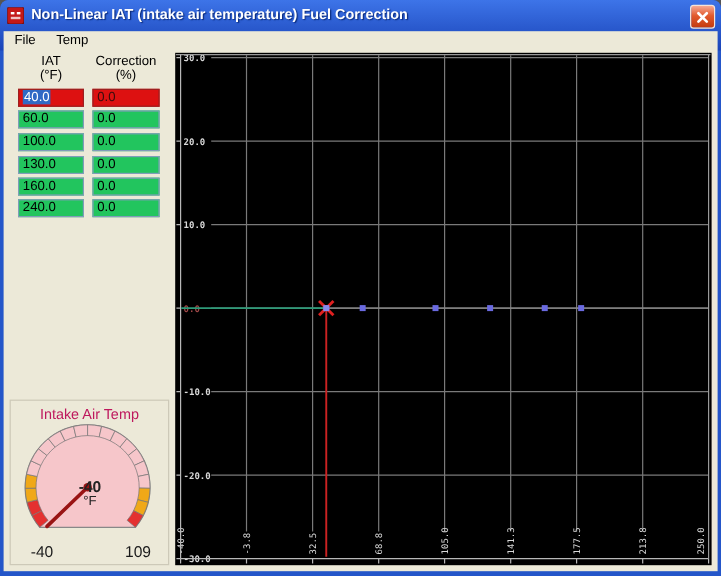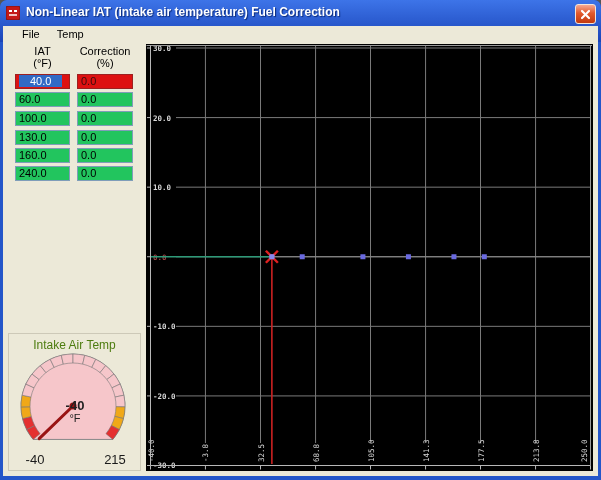--- a/index.html
+++ b/index.html
@@ -31,52 +31,52 @@
   }
   .client{
     position:absolute;left:3px;top:26px;right:3px;bottom:4px;
     background:var(--client-bg,#ece9d8);
   }
   .menubar{
     position:absolute;left:0;top:0;right:0;height:18px;
     font-size:11px;color:#000;
   }
   .menu-item{display:inline-block;padding:2px 7px 0 7px;cursor:default;}
-  .menu-item:first-child{margin-left:12px;}
+  .menu-item:first-child{margin-left:2px;}
   
   .col-header{position:absolute;font-size:11px;line-height:12px;text-align:center;color:#000;}
   .hdr-iat{left:12px;top:19px;width:55px;}
   .hdr-corr{left:74px;top:19px;width:56px;}
   .trow{position:absolute;left:12px;width:120px;height:15px;}
   .cell{
     position:absolute;top:0;height:15px;
     background:#22c55e;border:1px solid #7f9db9;
     font-size:11px;line-height:13px;color:#000;padding-left:3px;
     overflow:hidden;white-space:nowrap;
   }
   .cell.iat{left:0;width:55px;}
   .cell.corr{left:62px;width:56px;}
   .cell.sel{background:var(--selected-cell-bg,#dd1111);border-color:#9c2020;}
   .cell.sel.corr{color:#3a0d0d;}
-  .hl{background:var(--selection-highlight,#316ac5);color:#fff;padding:0 11px;}
+  .hl{background:var(--selection-highlight,#316ac5);color:#fff;padding:0 1px;}
   
   .chart{
     position:absolute;left:143px;top:18px;width:447px;height:427px;
     background:var(--chart-bg,#000);
     text-align:right;
   }
   .chart svg{display:block;}
   
   .gauge-panel{
     position:absolute;left:5px;top:307px;width:133px;height:138px;
     border:1px solid #cdc9b8;background:var(--client-bg,#ece9d8);
   }
   .gauge-title{
     position:absolute;left:0;top:4px;width:100%;
-    text-align:center;font-size:12px;color:#4d7c0f;
+    text-align:center;font-size:12px;color:#be185d;
   }
   .gauge-svg{position:absolute;left:0;top:18px;}
   .gauge-value{
     position:absolute;left:35px;top:64px;width:62px;
     text-align:center;font-size:13px;font-weight:bold;color:#222;
   }
   .gauge-unit{
     position:absolute;left:35px;top:78px;width:62px;
     text-align:center;font-size:11px;color:#222;
   }
@@ -234,17 +234,17 @@
           <path d="M114.8636752381579,43.188592077476514 A52 52 0 0 1 115.99208014813235,54.90752513473874 L106.99345089172482,54.75045347680319 A43 43 0 0 0 106.06034683155364,45.05979729483635 Z" fill="#f6c6ca" stroke="#777" stroke-width="0.6"></path>
           <path d="M115.99208014813235,54.90752513473874 A52 52 0 0 1 114.45537776635182,66.57993857118272 L105.72271622986784,64.40264151078571 A43 43 0 0 0 106.99345089172482,54.75045347680319 Z" fill="#f0a818" stroke="#777" stroke-width="0.6"></path>
           <path d="M114.45537776635182,66.57993857118272 A52 52 0 0 1 110.33233925779513,77.60750598645643 L102.31328054009981,73.52159148880051 A43 43 0 0 0 105.72271622986784,64.40264151078571 Z" fill="#f0a818" stroke="#777" stroke-width="0.6"></path>
           <path d="M110.33233925779513,77.60750598645643 A52 52 0 0 1 103.83431104218685,87.42495570370005 L96.93991105411605,81.6398672165212 A43 43 0 0 0 102.31328054009981,73.52159148880051 Z" fill="#e43030" stroke="#777" stroke-width="0.6"></path>
           <line x1="64" y1="54" x2="30.1910293840834" y2="86.64894341157287" stroke="#991414" stroke-width="3" stroke-linecap="round"></line>
           <circle cx="64" cy="54" r="3.5" fill="#991414"></circle>
         </svg>
       <div class="gauge-value">-40</div>
       <div class="gauge-unit">°F</div>
       <div class="gauge-min">-40</div>
-      <div class="gauge-max">215</div>
+      <div class="gauge-max">109</div>
     </div>
 
   </div>
 </div>
 
 </body></html>

